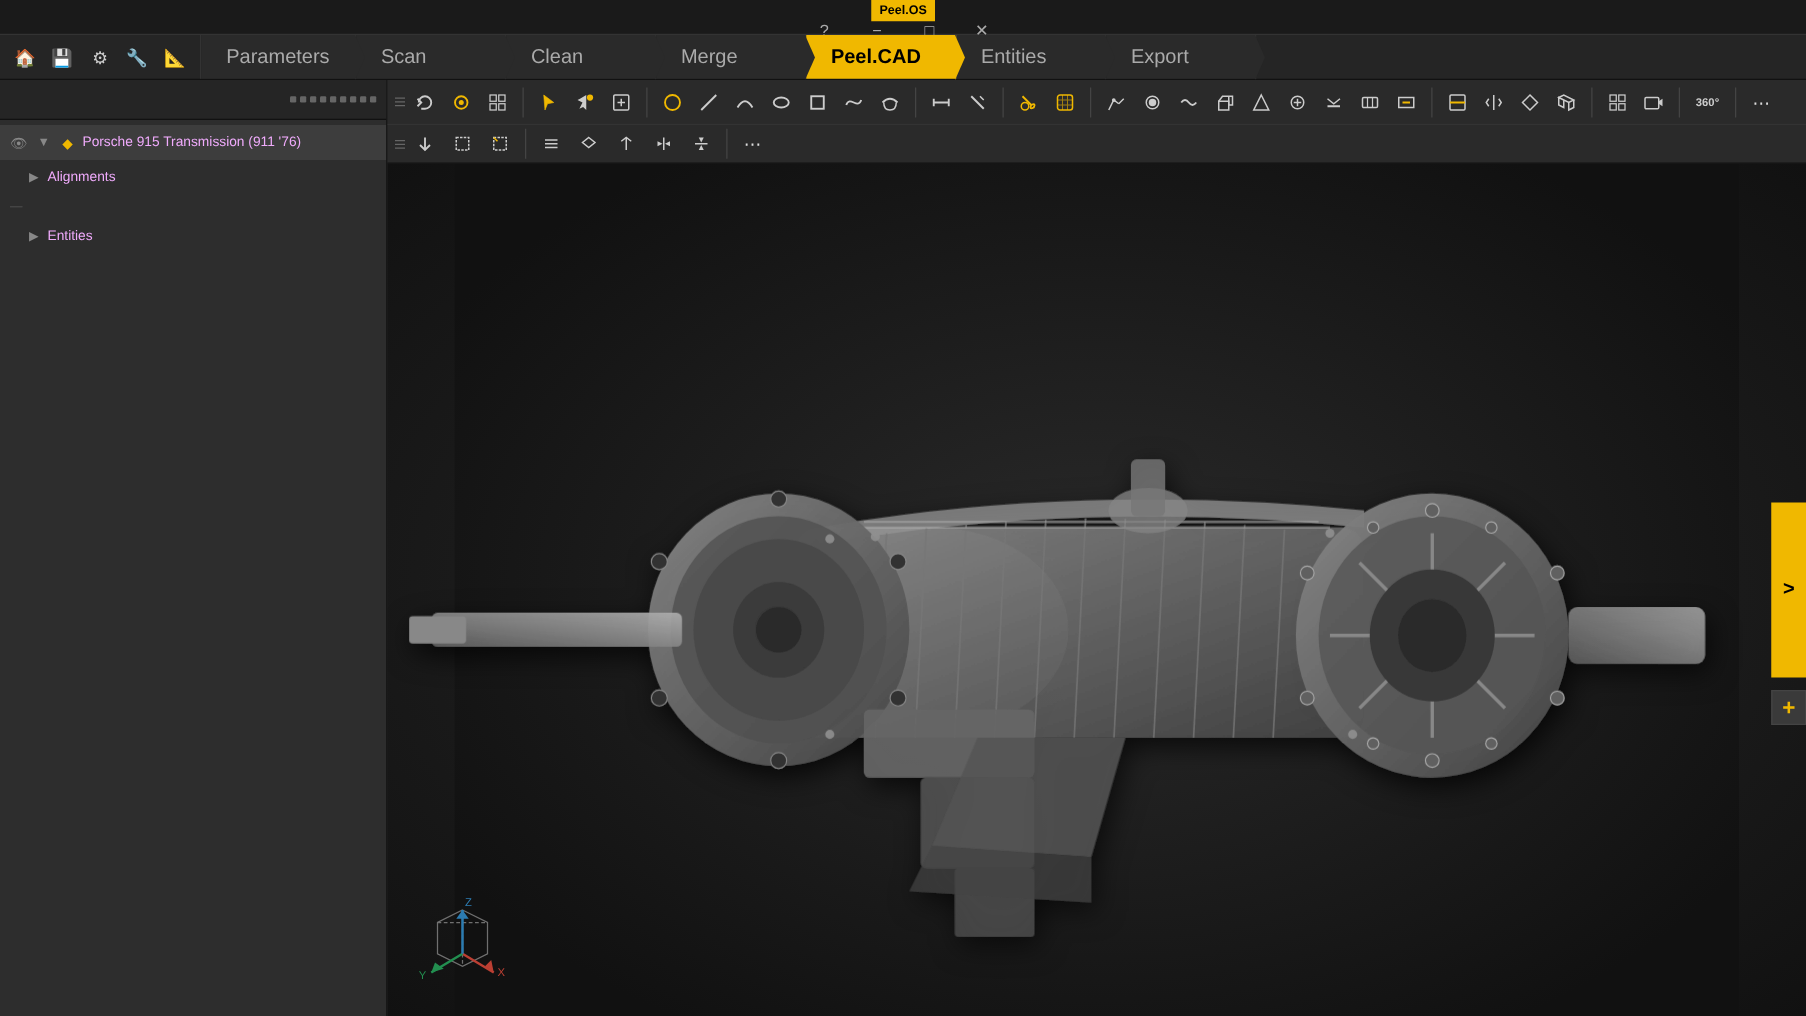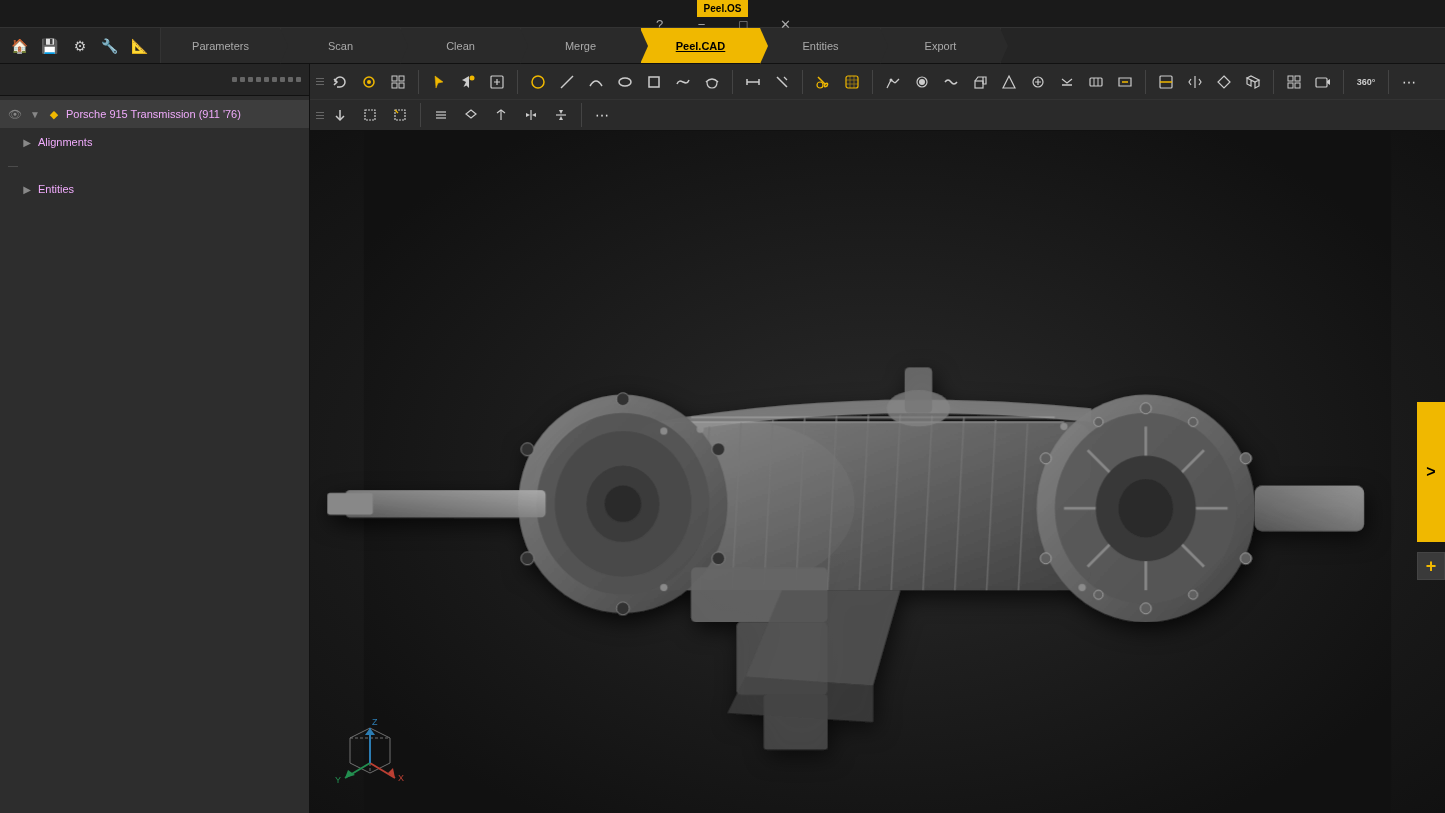--- a/index.html
+++ b/index.html
@@ -79,23 +79,23 @@
       cursor: pointer;
       font-size: 14px;
     }
     .nav-tabs {
       display: flex;
       flex: 1;
     }
     .nav-tab {
       display: flex;
       align-items: center;
-      justify-content: center;
+      justify-content: flex-start;
       padding: 0 20px;
-      font-size: 11px;
+      font-size: 16px;
       color: #aaa;
       cursor: pointer;
       border-right: 1px solid #333;
       position: relative;
       min-width: 120px;
       background: #2a2a2a;
     }
     .nav-tab::after {
       content: '';
       position: absolute;
@@ -106,21 +106,20 @@
       border-top: 18px solid transparent;
       border-bottom: 18px solid transparent;
       border-left: 8px solid #2a2a2a;
       z-index: 2;
     }
     .nav-tab.active {
       background: #f0b800;
       color: #000;
       font-weight: bold;
       z-index: 1;
-      text-decoration: underline;
     }
     .nav-tab.active::after {
       border-left-color: #f0b800;
     }
 
     
     #main-layout {
       display: flex;
       height: calc(813px - 28px - 36px);
     }

